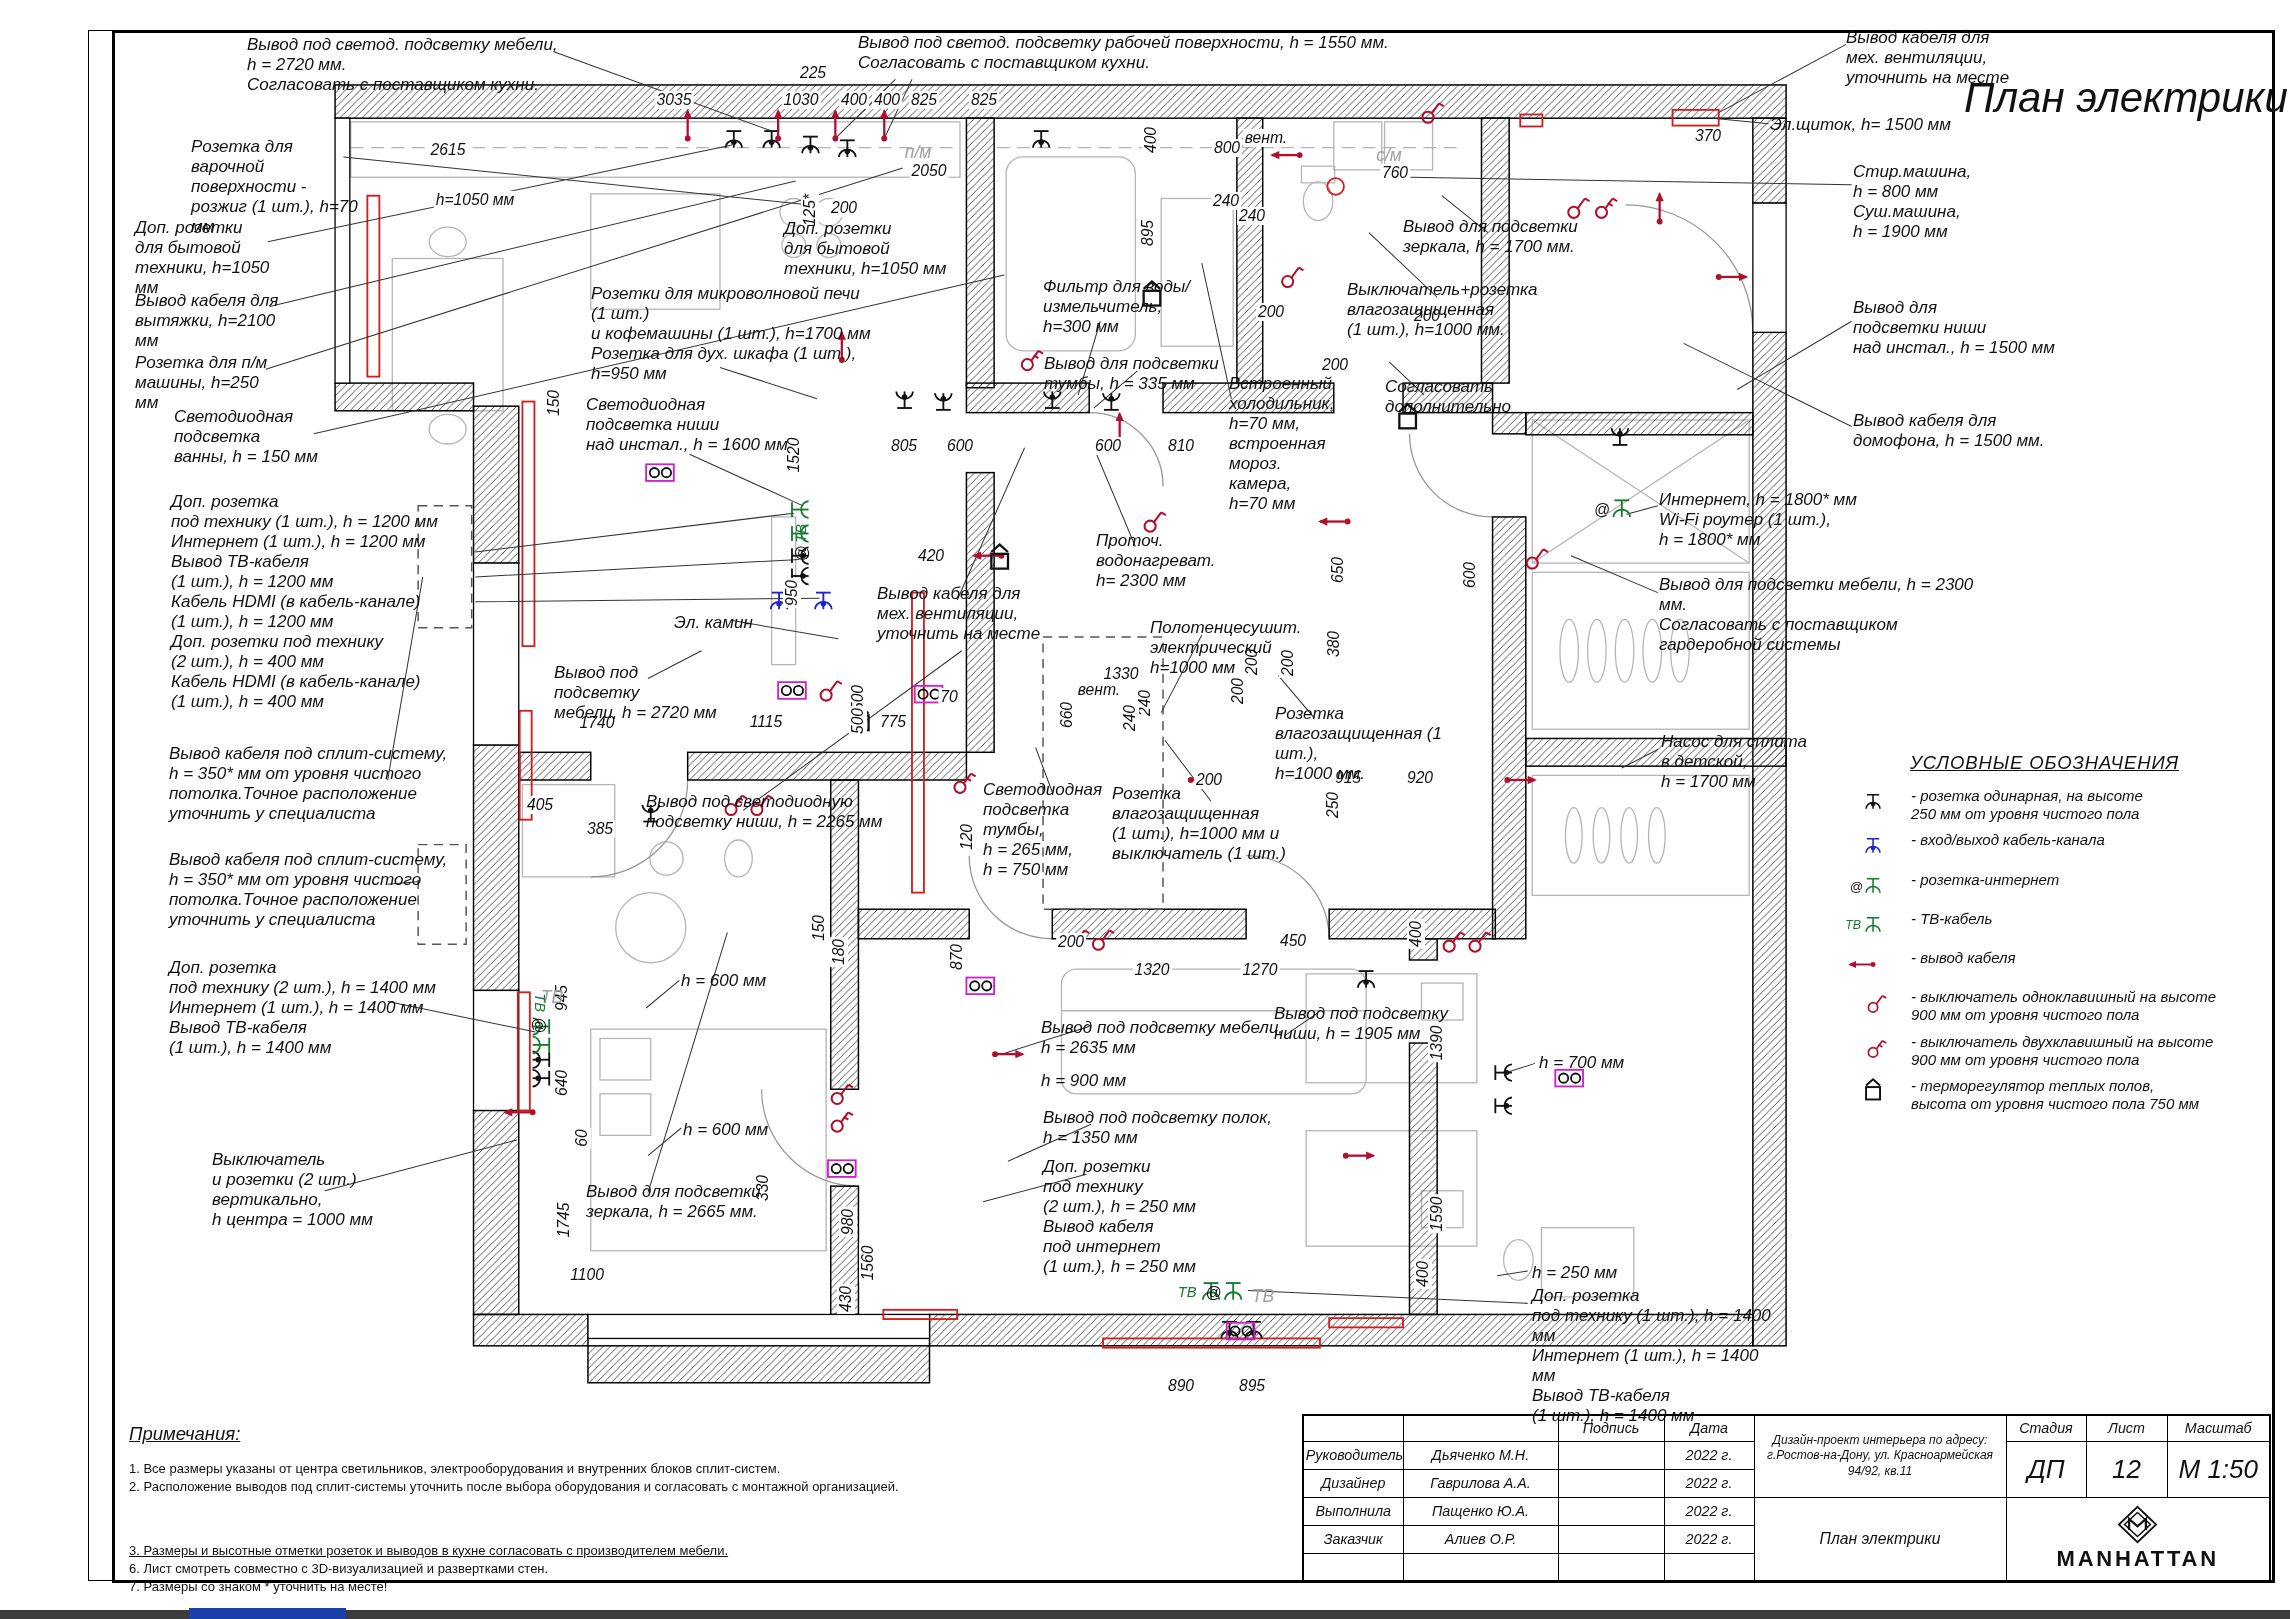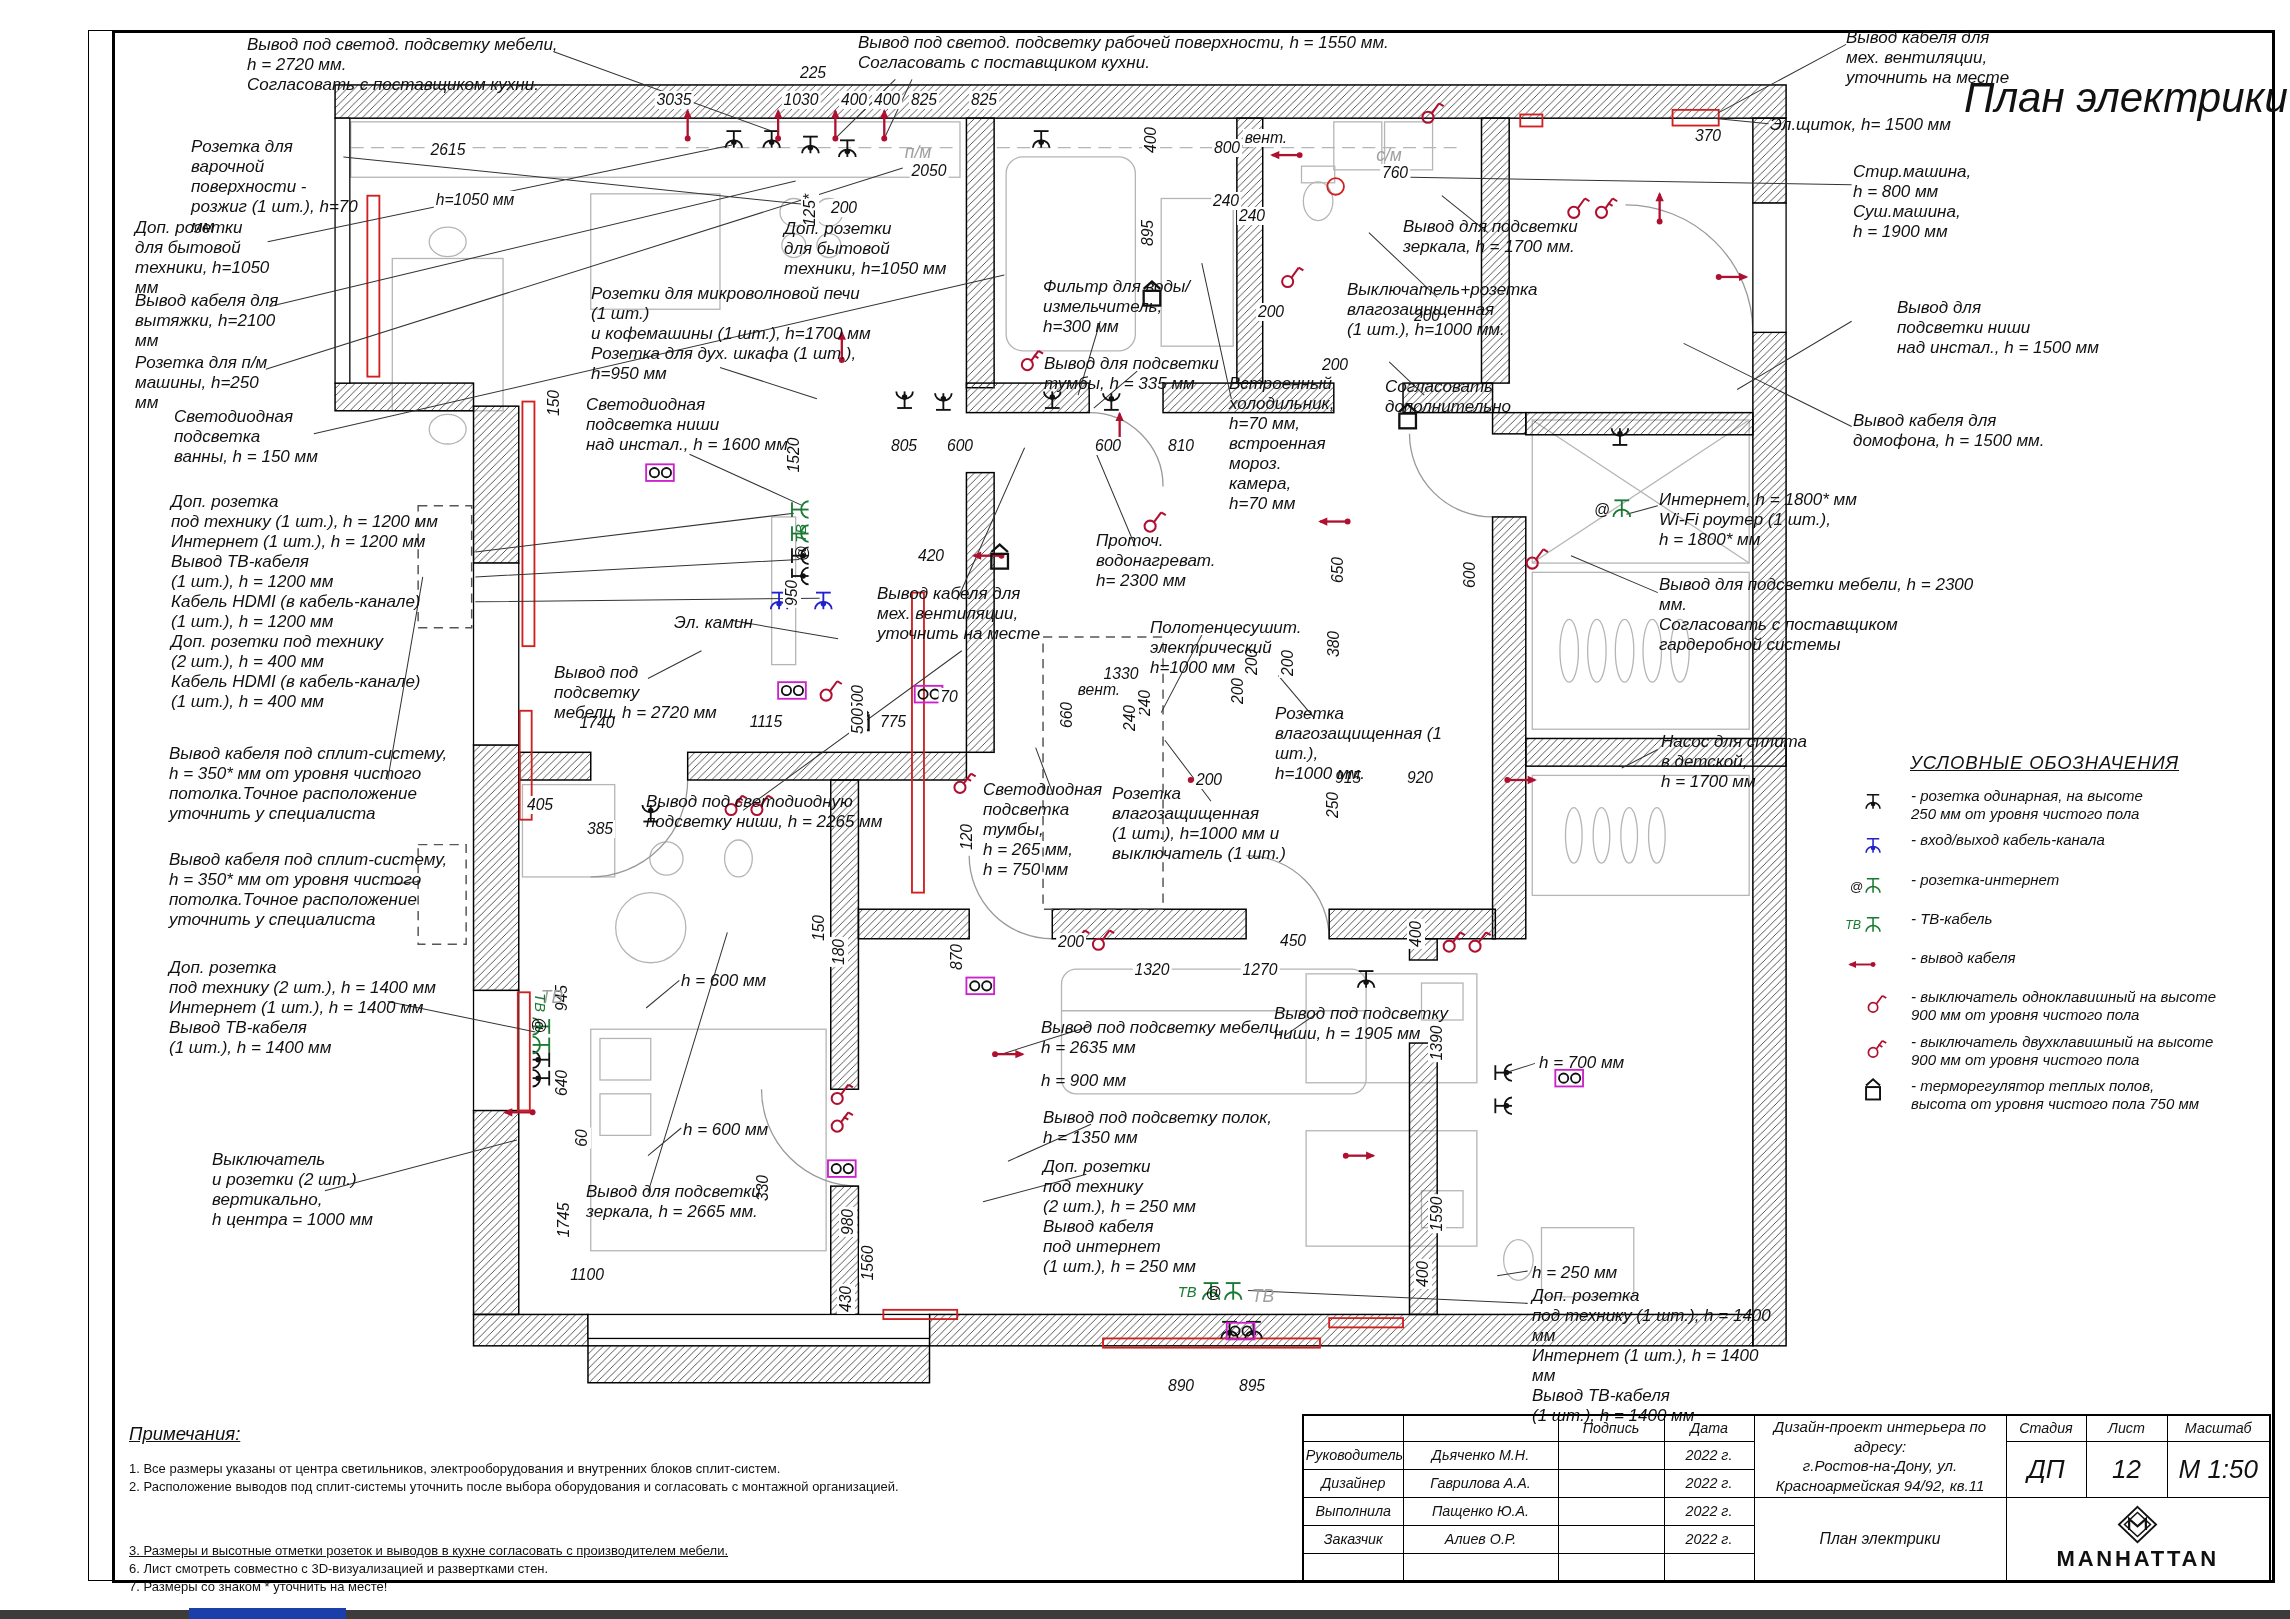--- a/index.html
+++ b/index.html
@@ -20,21 +20,21 @@
   .legend-row svg{flex:0 0 79px;height:31px;}
   .legend-row span{font-size:15px;font-style:italic;line-height:1.2;white-space:pre-line;}
   .notes{position:absolute;left:129px;top:1423px;width:1089px;z-index:30;}
   .notes-title{font-size:18.5px;font-style:italic;text-decoration:underline;margin-bottom:14.8px;}
   .note{font-size:13px;line-height:1.38;}
   .note.u{text-decoration:underline;margin-top:46px;}
   table.tb{position:absolute;left:1302px;top:1414px;width:967px;height:164px;border-collapse:collapse;
            table-layout:fixed;z-index:30;border:2.8px solid #000;}
   table.tb td{border:1.4px solid #000;font-size:14.3px;font-style:italic;text-align:center;vertical-align:middle;
               padding:0 1.8px;overflow:hidden;}
-  table.tb td.proj{font-size:15px;line-height:1.3;white-space:pre-line;}
+  table.tb td.proj{font-size:12px;line-height:1.3;white-space:pre-line;}
   table.tb td.big{font-size:26px;}
   table.tb td.sheetname{font-size:15.7px;}
   td.logocell{padding:1.8px;}
   .logo{display:flex;flex-direction:column;align-items:center;justify-content:center;gap:1.8px;}
   .brand{font-size:22px;font-weight:bold;font-style:normal;letter-spacing:2.8px;}
   .bottombar{position:absolute;left:0;top:1610px;width:2291px;height:10px;background:#3c3c3c;z-index:40;}
   .bluebar{position:absolute;left:189px;top:1608px;width:157px;height:12px;background:#1b3faa;z-index:41;}
 </style>
 </head>
 <body>
@@ -428,21 +428,21 @@
       <div class="ann" style="left: 1770px; top: 115px; width: 222px;">Эл.щиток, h= 1500 мм</div>
       <div class="ann" style="left: 1853px; top: 162px; width: 162px;">Стир.машина,
 h = 800 мм
 Суш.машина,
 h = 1900 мм</div>
       <div class="ann" style="left: 1403px; top: 217px; width: 198px;">Вывод для подсветки
 зеркала, h = 1700 мм.</div>
       <div class="ann" style="left: 1347px; top: 280px; width: 212px;">Выключатель+розетка
 влагозащищенная
 (1 шт.), h=1000 мм.</div>
-      <div class="ann" style="left: 1853px; top: 298px; width: 203px; margin-left: 44px;">Вывод для
+      <div class="ann" style="left: 1853px; top: 298px; width: 203px;">Вывод для
 подсветки ниши
 над инстал., h = 1500 мм</div>
       <div class="ann" style="left: 1853px; top: 411px; width: 208px;">Вывод кабеля для
 домофона, h = 1500 мм.</div>
       <div class="ann" style="left: 1659px; top: 490px; width: 203px;">Интернет, h = 1800* мм
 Wi-Fi роутер (1 шт.),
 h = 1800* мм</div>
       <div class="ann" style="left: 1659px; top: 575px; width: 323px;">Вывод для подсветки мебели, h = 2300 мм.
 Согласовать с поставщиком
 гардеробной системы</div>

